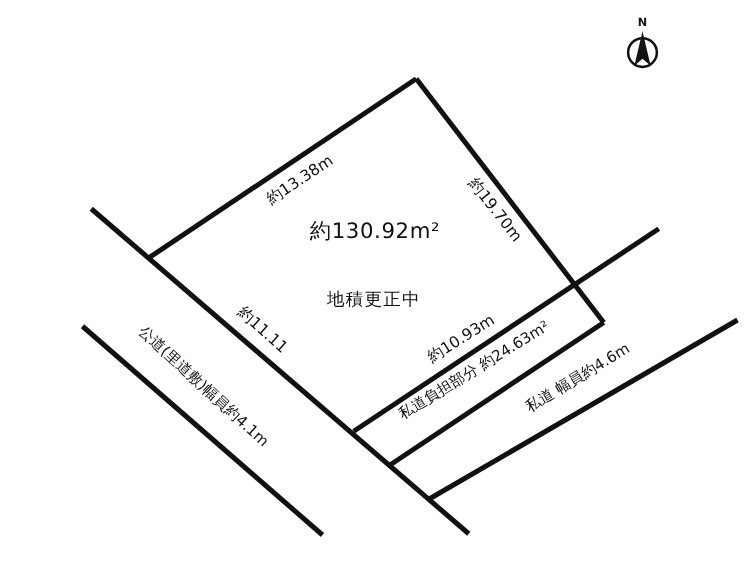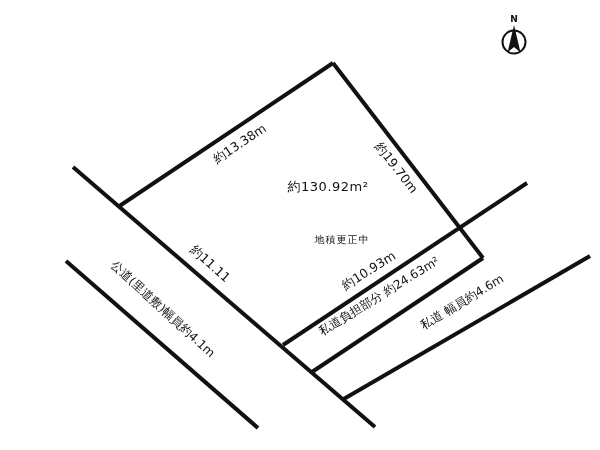--- a/index.html
+++ b/index.html
@@ -26,23 +26,23 @@
     white-space: nowrap;
     transform-origin: center center;
     line-height: 1;
   }
   
   .lbl.rot { transform: translate(-50%, -50%) rotate(var(--rot)); }
   .lbl.ctr { transform: translate(-50%, -50%); }
 
   .edge-label   { font-size: 12.5px; }
   .road-label   { font-size: 12px; }
-  .area-label   { font-size: 13px; letter-spacing: 0.5px; margin-left: 28px; }
+  .area-label   { font-size: 17px; letter-spacing: 0.5px; }
   .tsubo-label  { font-size: 21px; letter-spacing: 1px; }
-  .status-label { font-size: 10px; letter-spacing: 1px; margin-left: 43px; }
+  .status-label { font-size: 14px; letter-spacing: 1px; }
   .north-label  { font-size: 9px; font-weight: 600; }
 </style>
 </head>
 <body>
 
 <div id="stage">
 
   <svg id="lines" width="600" height="450" viewBox="0 0 600 450">
 
     <line x1="73" y1="167" x2="375" y2="427" stroke="#111111" stroke-width="4"></line>

